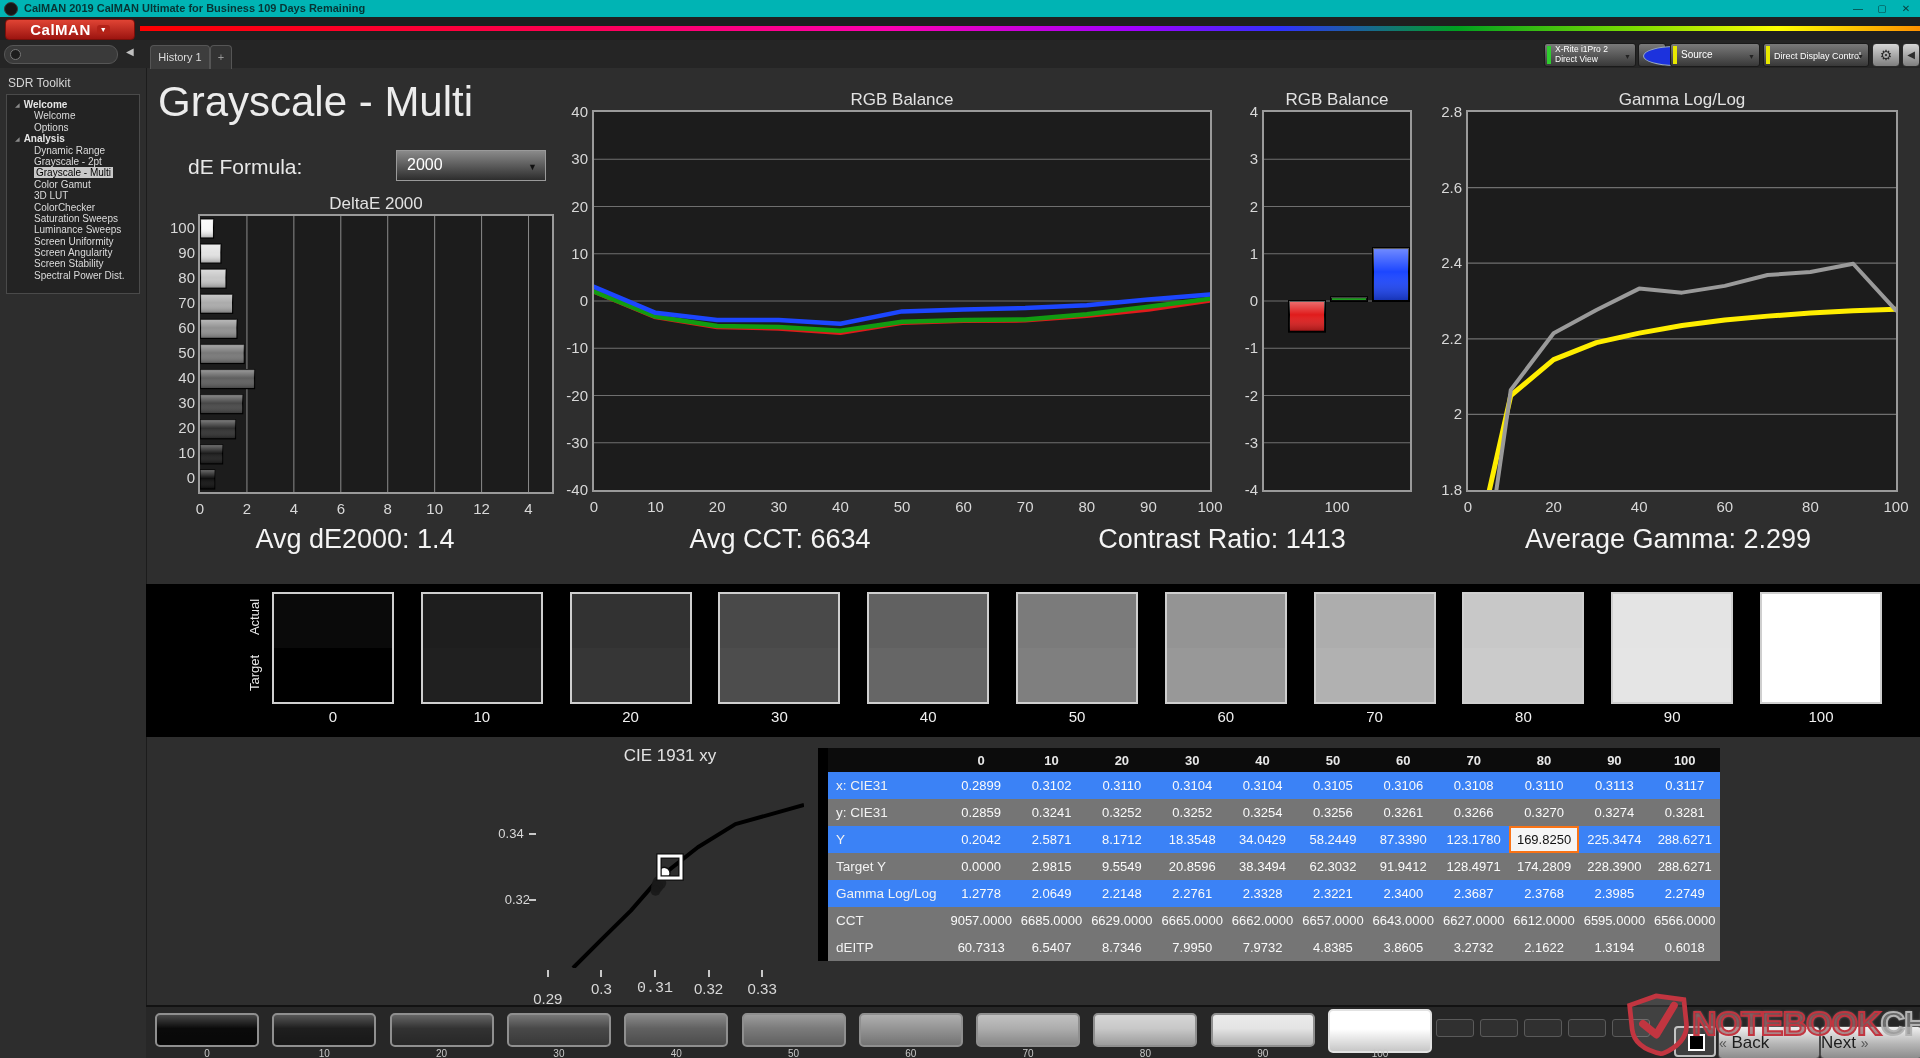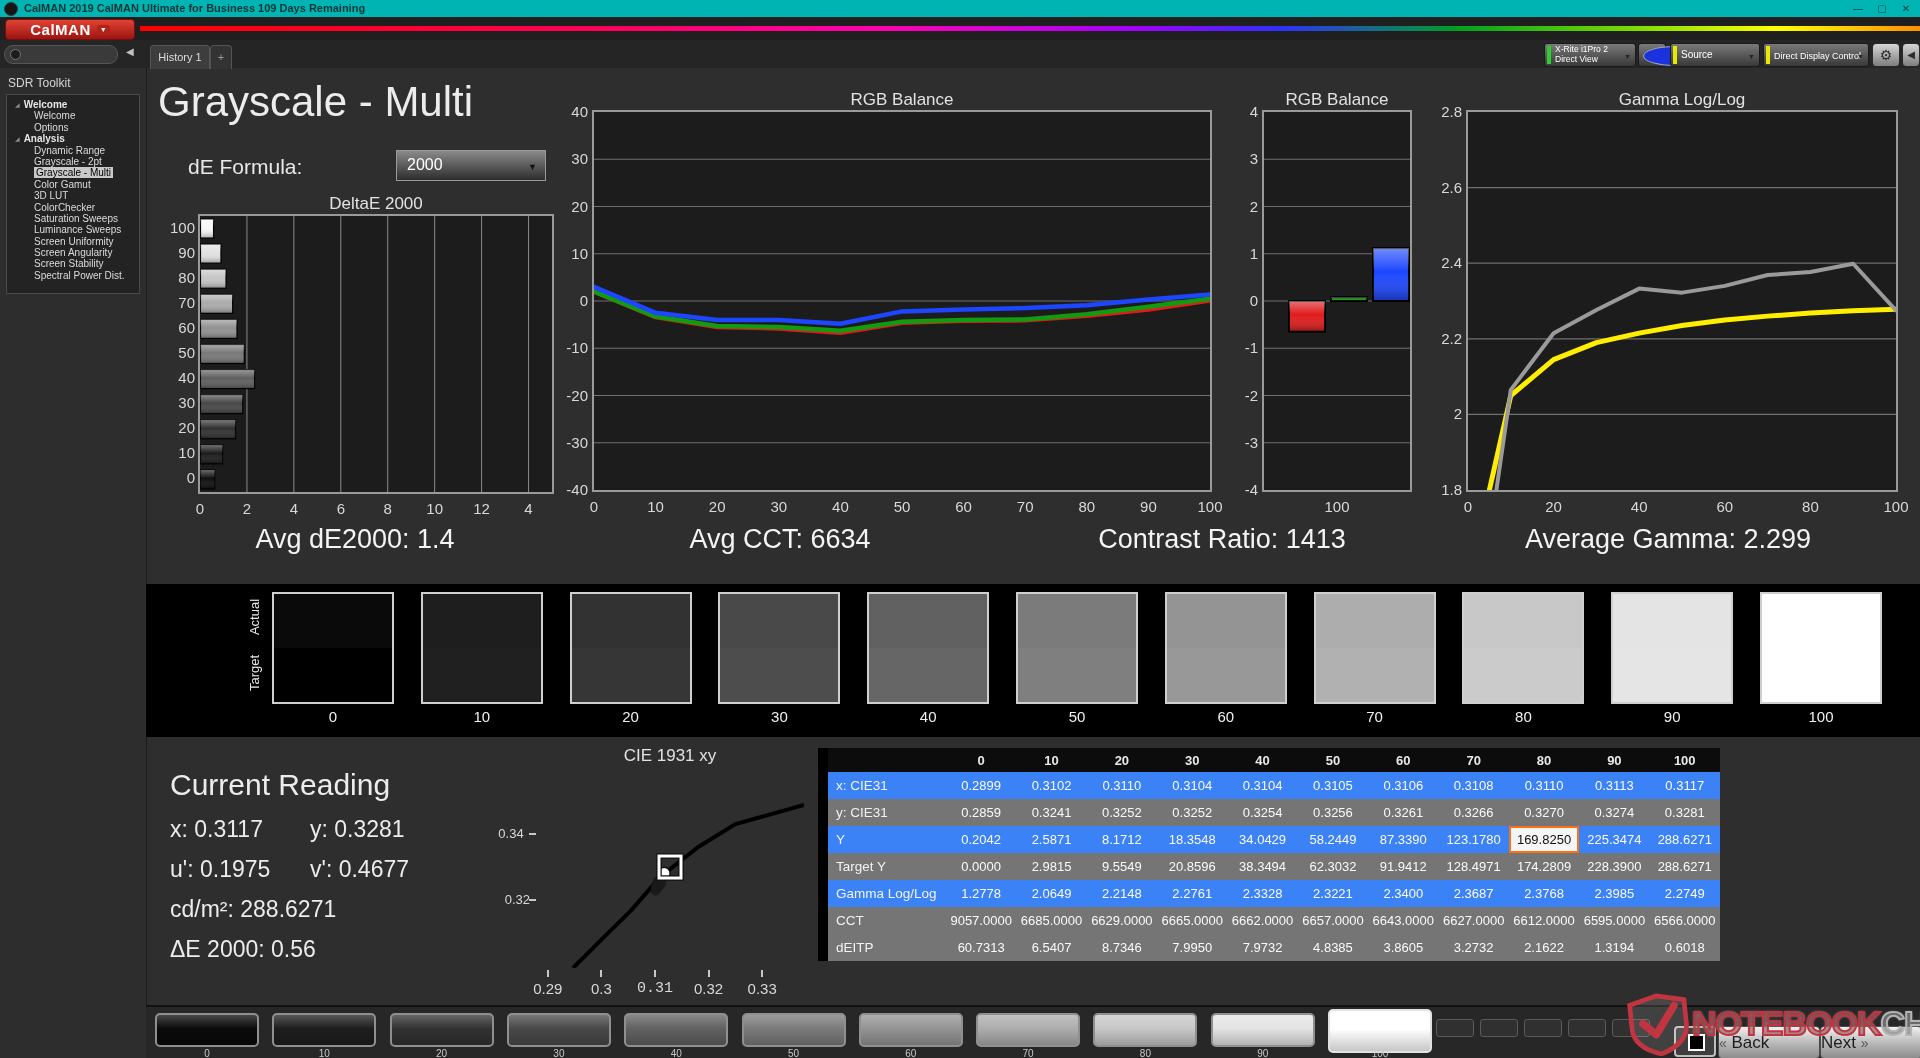--- a/index.html
+++ b/index.html
@@ -376,43 +376,34 @@
       <div class="gpatch" style="left: 1167.6px; background: linear-gradient(rgb(173, 173, 173) 0%, rgb(173, 173, 173) 50%, rgb(177, 177, 177) 50%, rgb(177, 177, 177) 100%);"></div>
       <div class="gpatch-lab" style="left: 1167.6px;">70</div>
       <div class="gpatch" style="left: 1316.4px; background: linear-gradient(rgb(200, 200, 200) 0%, rgb(200, 200, 200) 50%, rgb(203, 203, 203) 50%, rgb(203, 203, 203) 100%);"></div>
       <div class="gpatch-lab" style="left: 1316.4px;">80</div>
       <div class="gpatch" style="left: 1465.2px; background: linear-gradient(rgb(228, 228, 228) 0%, rgb(228, 228, 228) 50%, rgb(229, 229, 229) 50%, rgb(229, 229, 229) 100%);"></div>
       <div class="gpatch-lab" style="left: 1465.2px;">90</div>
       <div class="gpatch" style="left: 1614px; background: linear-gradient(rgb(255, 255, 255) 0%, rgb(255, 255, 255) 50%, rgb(255, 255, 255) 50%, rgb(255, 255, 255) 100%);"></div>
       <div class="gpatch-lab" style="left: 1614px;">100</div>
     </div>
 
-  <div id="reading">
-    <div class="rtitle">Current Reading</div>
-    <div id="reading-rows">
-        <div class="rrow"><span>x: 0.3117</span><span class="c2">y: 0.3281</span></div>
-        <div class="rrow"><span>u': 0.1975</span><span class="c2">v': 0.4677</span></div>
-        <div class="rrow"><span>cd/m²: 288.6271</span></div>
-        <div class="rrow"><span>ΔE 2000: 0.56</span></div>
-      </div>
-  </div>
 
   <div class="abs" id="chart-cie" style="left:480px;top:746px;width:340px;height:262px;">
 
   <div class="chart-title" style="left: 56px; top: 0px; width: 268px;">CIE 1931 xy</div>
       <svg width="268" height="196" style="position: absolute; left: 56px; top: 26px;">
         <polyline points="36.9840000000001,196 65.39199999999995,167.62289562289564 94.87199999999999,138.5858585858585 124.35200000000002,104.92929292929291 161.87200000000004,75.23232323232318 199.39200000000008,52.13468013468006 268,32.99663299663302" fill="none" stroke="#000" stroke-width="4" stroke-linejoin="round"></polyline>
         <circle cx="123.28000000000014" cy="110.86868686868691" r="7" fill="#1a1a1a" opacity="0.9"></circle>
         <circle cx="121.13600000000008" cy="114.82828282828281" r="6" fill="#1a1a1a" opacity="0.9"></circle>
         <circle cx="119.52799999999996" cy="118.78787878787888" r="5" fill="#1a1a1a" opacity="0.9"></circle>
         <circle cx="128.1039999999999" cy="101.29966329966331" r="6" fill="#fff" stroke="#111" stroke-width="1.5"></circle>
         <rect x="123.00000000000014" y="84.03030303030299" width="22" height="22" fill="none" stroke="#111" stroke-width="5.5"></rect>
         <rect x="123.00000000000014" y="84.03030303030299" width="22" height="22" fill="none" stroke="#fff" stroke-width="3"></rect>
       </svg>
-      <div class="axlab" style="left: 47.792px; top: 234px; width: 40px; text-align: center;">0.29</div>
+      <div class="axlab" style="left: 47.792px; top: 244px; width: 40px; text-align: center;">0.29</div>
       <div class="tick" style="left: 66.792px; top: 224px; width: 2px; height: 7px;"></div>
       <div class="axlab" style="left: 101.392px; top: 234px; width: 40px; text-align: center;">0.3</div>
       <div class="tick" style="left: 120.392px; top: 224px; width: 2px; height: 7px;"></div>
       <div class="axlab" style="left: 154.992px; top: 234px; width: 40px; text-align: center; font-family: Liberation Mono, monospace;">0.31</div>
       <div class="tick" style="left: 173.992px; top: 224px; width: 2px; height: 7px;"></div>
       <div class="axlab" style="left: 208.592px; top: 234px; width: 40px; text-align: center;">0.32</div>
       <div class="tick" style="left: 227.592px; top: 224px; width: 2px; height: 7px;"></div>
       <div class="axlab" style="left: 262.192px; top: 234px; width: 40px; text-align: center;">0.33</div>
       <div class="tick" style="left: 281.192px; top: 224px; width: 2px; height: 7px;"></div>
       <div class="axlab" style="left: 12px; top: 80.0337px; width: 38px; text-align: center; font-size: 13px;">0.34</div>

